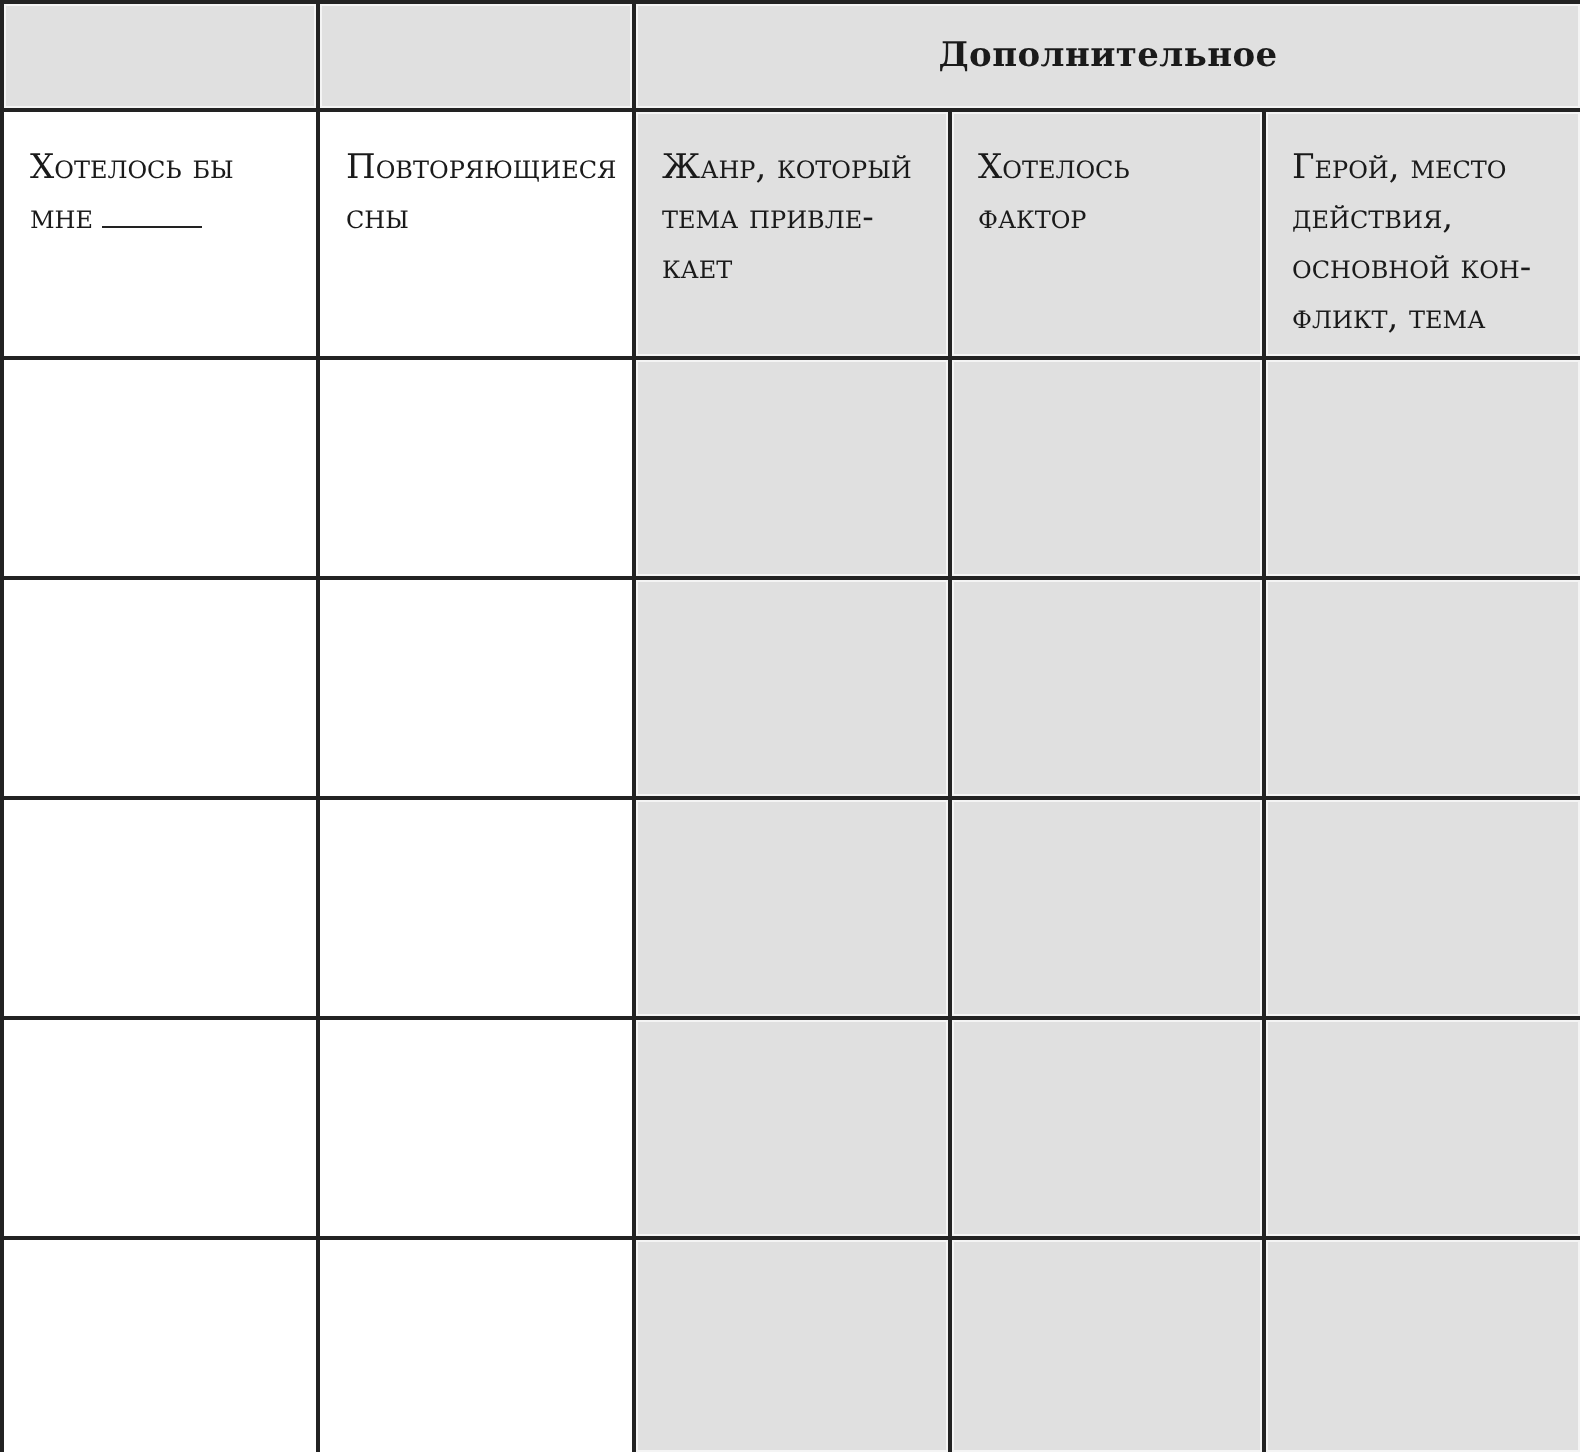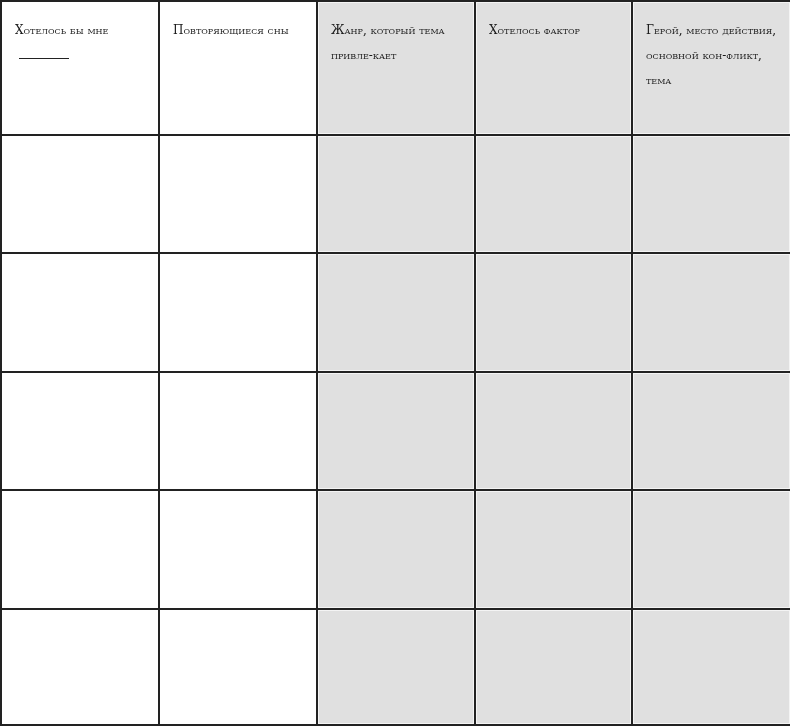--- a/index.html
+++ b/index.html
@@ -21,40 +21,45 @@
     .gray { background: #e0e0e0; box-shadow: inset 0 0 0 1px #f4f4f4; }
     .white { background: #ffffff; }
     .group-head {
       text-align: center;
       vertical-align: middle !important;
       font-weight: bold;
       font-size: 17px;
       letter-spacing: 0.2px;
     }
     .hdr {
-      font-size: 12px;
+      font-size: 17px;
       line-height: 25px;
       padding: 16px 10px 0 13px !important;
       font-variant: small-caps;
       margin-left: 12px;
     }
     .blank { display:inline-block; width: 50px; border-bottom: 1px solid #222; height: 14px; vertical-align: baseline; margin-left: 4px; }
   </style>
 </head>
 <body>
 
 <table class="grid">
   <colgroup>
     <col style="width:158px">
       <col style="width:158px">
       <col style="width:158px">
       <col style="width:157px">
       <col style="width:159px">
   </colgroup>
   <tbody>
+      <tr style="height:54px">
+    <td class="gray"></td>
+    <td class="gray"></td>
+    <td class="gray group-head" colspan="3">Дополнительное</td>
+  </tr>
   <tr style="height:124px">
     <td class="white hdr"><span>Хотелось бы мне</span><span class="blank"></span></td>
     <td class="white hdr"><span>Повторяющиеся сны</span></td>
     <td class="gray hdr"><span>Жанр, который тема привле-кает</span></td>
     <td class="gray hdr"><span>Хотелось фактор</span></td>
     <td class="gray hdr"><span>Герой, место действия, основной кон-фликт, тема</span></td>
   </tr>
   <tr style="height:110px">
     <td class="white"></td>
     <td class="white"></td>

